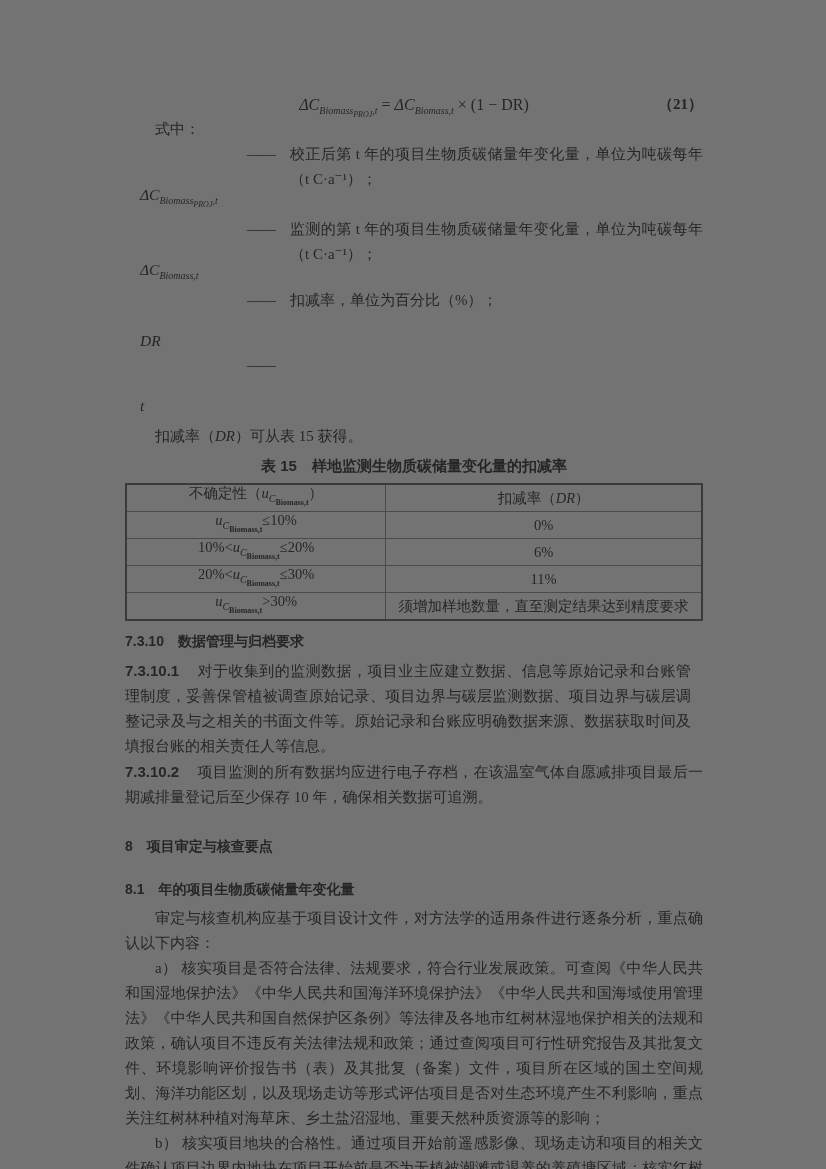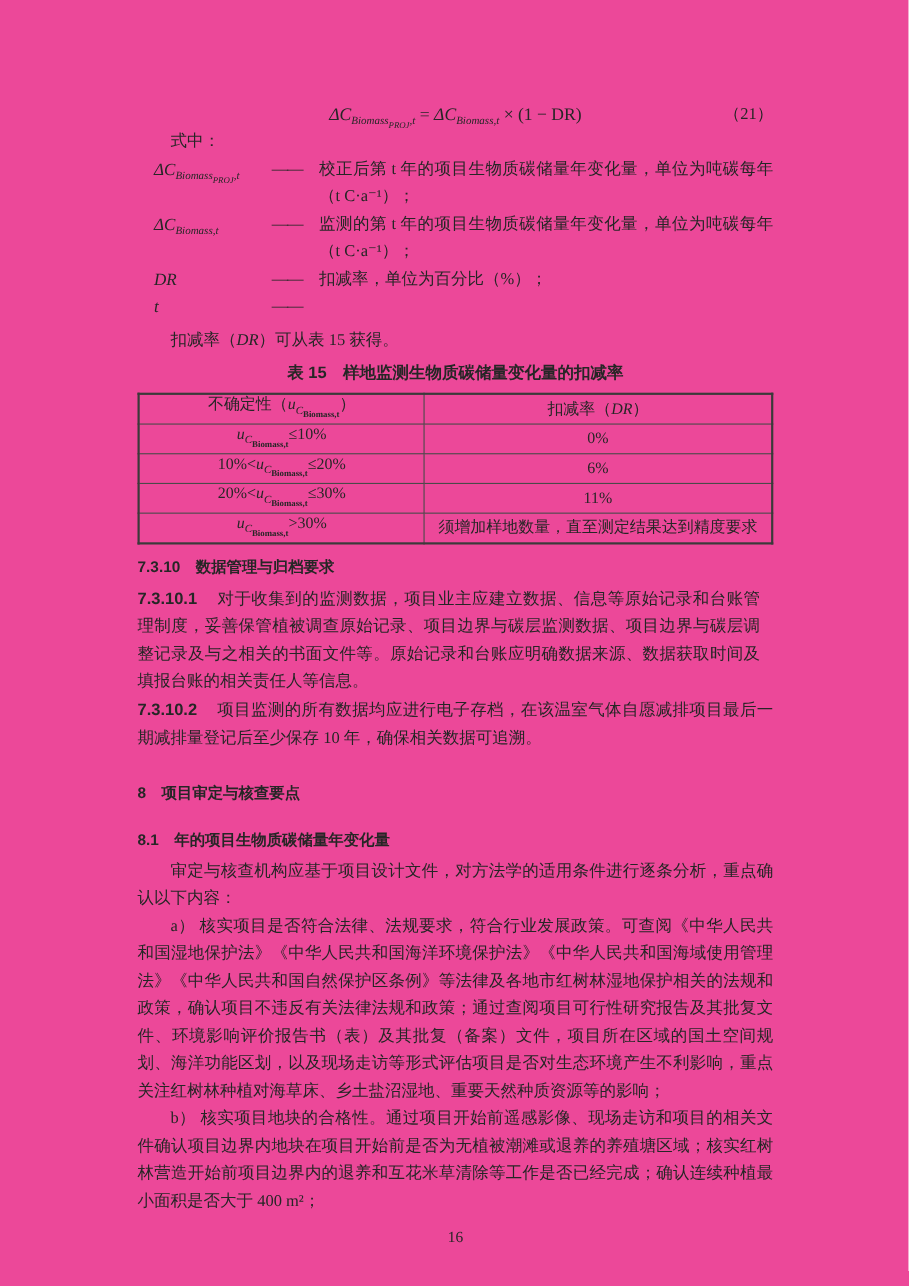--- a/index.html
+++ b/index.html
@@ -1,38 +1,38 @@
 <!DOCTYPE html>
 <html><head>
 <meta charset="utf-8">
 <style>
   html, body { margin:0; padding:0; background:#ffffff; }
   .page {
-    position:relative; width:826px; height:1169px; background:#ec4899;
+    position:relative; width:826px; height:1169px; background:#737373;
     overflow:hidden; color:#262626;
     font-family:"Liberation Serif","DejaVu Serif",serif;
   }
   .content {
     position:absolute; left:125px; top:92px; width:578px;
     font-size:15px; line-height:25px;
   }
   
   .eq-row { position:relative; text-align:center; height:25px;
             font-family:"Liberation Serif","DejaVu Serif",serif; font-size:16px; }
   .eq-main { font-style:italic; }
-  .eq-num { position:absolute; right:0; top:0; font-style:normal; font-size:15px; }
+  .eq-num { position:absolute; right:0; top:0; font-style:normal; font-size:15px;font-weight:bold; }
   .sub1 { font-size:10px; vertical-align:-4px; }
   .sub2 { font-size:8px; vertical-align:-3px; }
   .it { font-style:italic; }
   .rm { font-style:normal; }
   .usub2 { font-style:normal; font-weight:600; }
   
   .where { text-indent:2em; height:25px; }
   .def-row { display:flex; padding-left:15px; text-align:justify; }
-  .def-sym { width:107px; flex:0 0 107px; font-style:italic; font-size:15.5px; }
+  .def-sym { width:107px; flex:0 0 107px; font-style:italic; font-size:15.5px;margin-top:40px; }
   .def-dash { width:43px; flex:0 0 43px; letter-spacing:-1px; }
   .def-desc { flex:1; }
   
   .p { text-align:justify; }
   .indent { text-indent:2em; }
   .mt6 { margin-top:6px; } .mt8 { margin-top:8px; }
   .mt12 { margin-top:24px; } .mt18 { margin-top:18px; }
   
   .tbl-title { margin-top:4px; text-align:center; height:25px;
     font-family:"Liberation Sans","DejaVu Sans",sans-serif; font-weight:bold; font-size:15px; }

